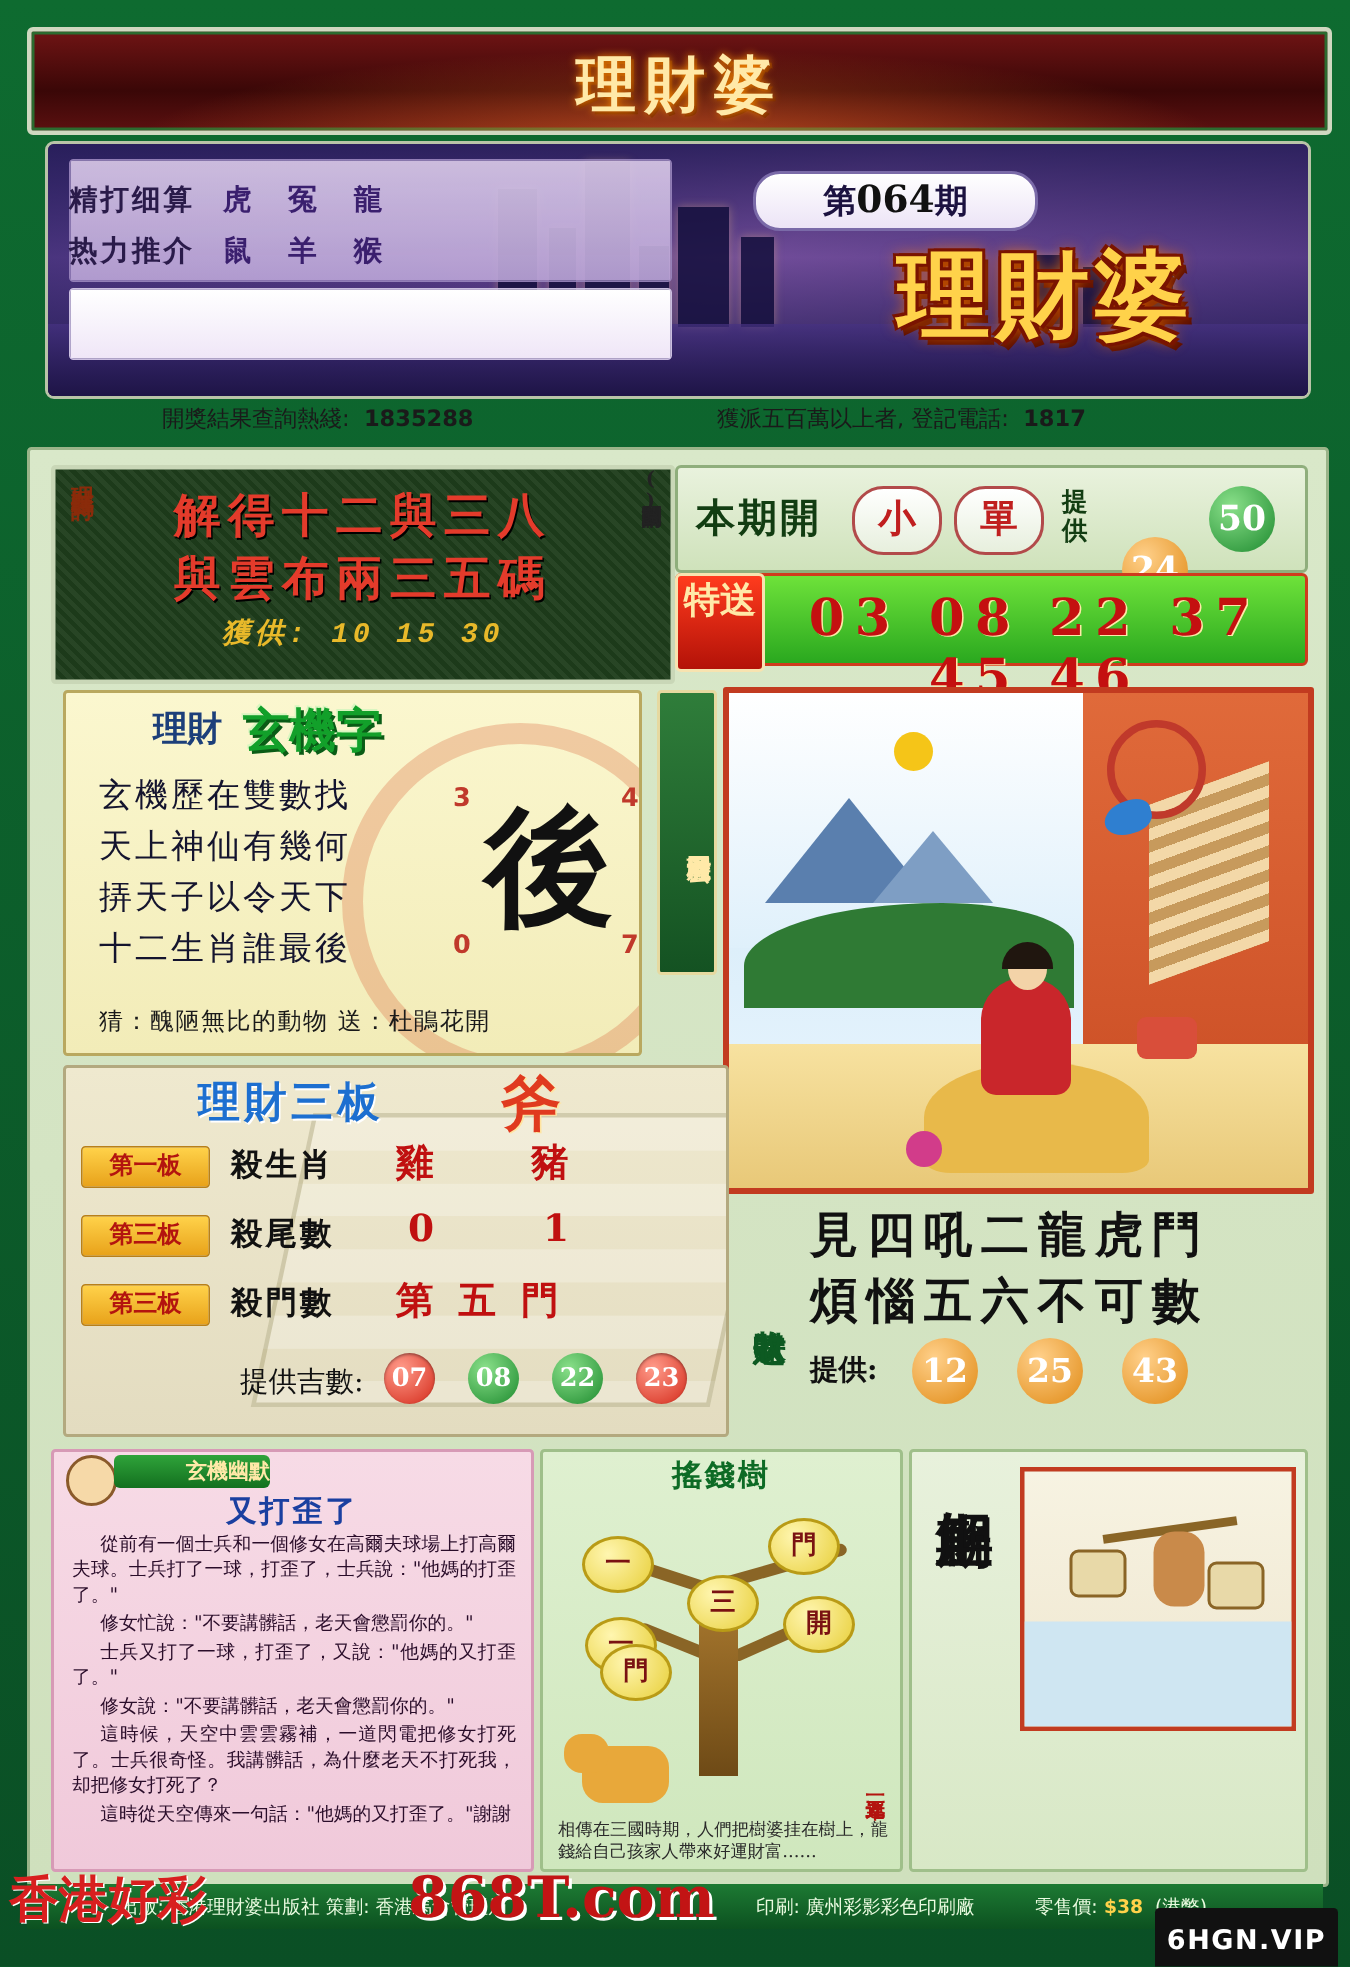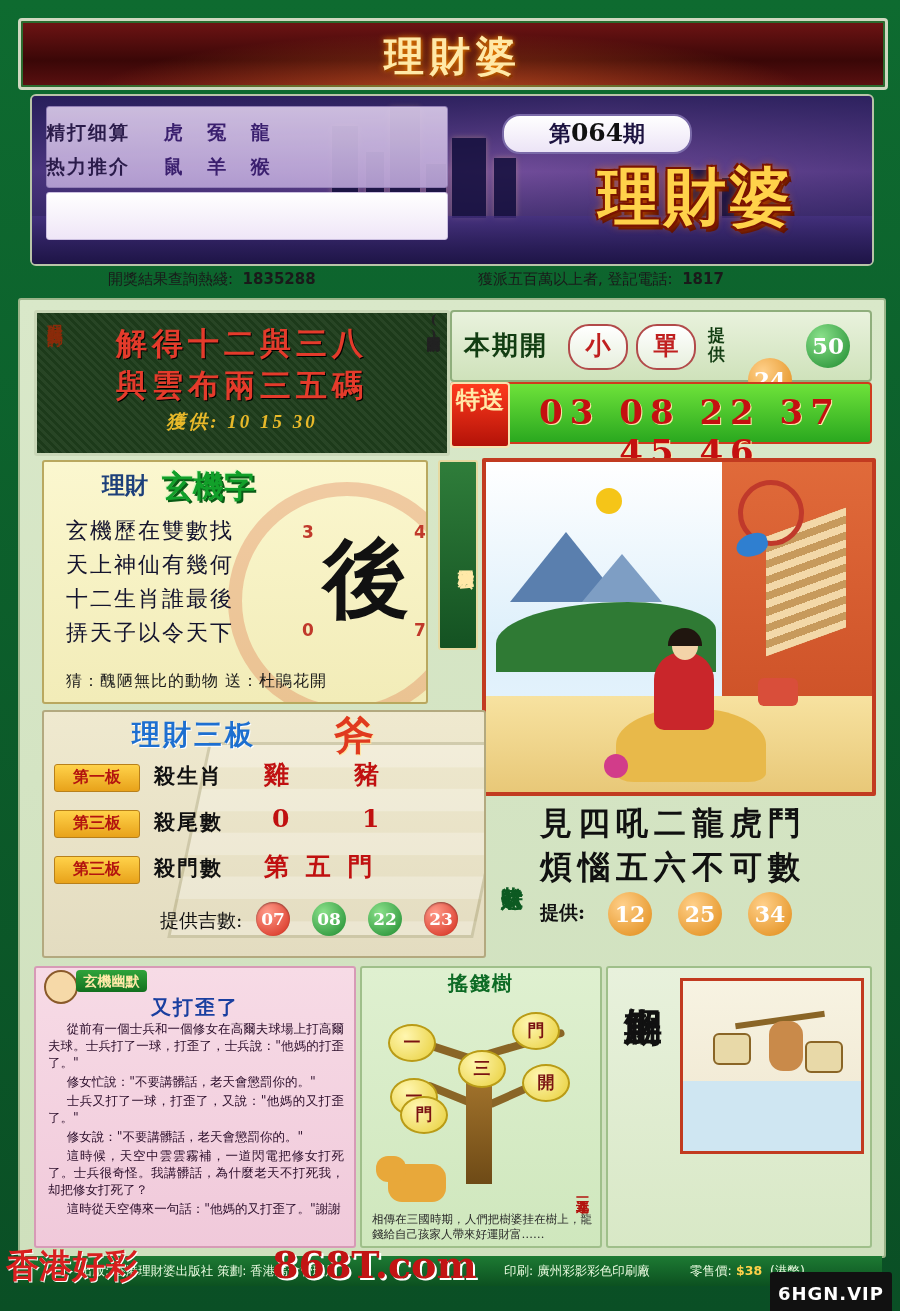--- a/index.html
+++ b/index.html
@@ -44,21 +44,21 @@
   }
   .city-bld{position:absolute;bottom:46px;background:rgba(20,15,60,.85);box-shadow:0 0 6px rgba(255,200,120,.35);}
   .waterline{position:absolute;left:0;right:0;bottom:0;height:48px;background:linear-gradient(rgba(70,50,130,.7),rgba(30,20,70,.95));}
   .ticket{
     position:absolute;left:14px;top:10px;width:400px;height:80px;
     background:linear-gradient(#d9c9e8,#b9a3d6);
     border:1px solid #9a86bd;border-radius:3px;opacity:.92;
   }
   .tline{position:absolute;left:14px;font-family:"DejaVu Serif","Liberation Serif",serif;
     font-weight:bold;color:#2a1b4a;font-size:19px;letter-spacing:2px;}
-  .tline .zd{color:#3a1f6e;margin-left:25px;letter-spacing:9px;}
+  .tline .zd{color:#3a1f6e;margin-left:10px;letter-spacing:9px;}
   .whitebox{
     position:absolute;left:14px;top:96px;width:400px;height:46px;
     background:linear-gradient(#ffffff,#efe6f7);border:1px solid #cbbfe0;border-radius:3px;
   }
   .issue{
     position:absolute;left:470px;top:18px;width:186px;height:36px;
     background:linear-gradient(#ffffff,#ece4f6);
     border:2px solid #7a6aa8;border-radius:18px;
     text-align:center;line-height:34px;color:#1c1240;font-weight:bold;font-size:22px;
     font-family:"DejaVu Serif","Liberation Serif",serif;
@@ -99,21 +99,21 @@
     position:absolute;left:12px;right:12px;text-align:center;
     color:#e43b2b;font-size:31px;font-weight:bold;letter-spacing:5px;
     font-family:"DejaVu Serif","Liberation Serif",serif;
     text-shadow:1px 1px 0 #000;
   }
   .poembox .l1{top:10px;}
   .poembox .l2{top:52px;}
   .poembox .l3{
     position:absolute;left:0;right:0;top:96px;text-align:center;
     color:#e8b92a;font-size:19px;font-weight:bold;letter-spacing:3px;
-    font-style:italic;font-family:Liberation Serif, serif;
+    font-style:italic;font-family:Liberation Mono, monospace;
   }
   .vtext{
     writing-mode:vertical-rl;text-orientation:upright;
     font-family:"DejaVu Serif","Liberation Serif",serif;font-weight:bold;
   }
   .poem-left{
     position:absolute;left:16px;top:12px;width:28px;height:134px;
     color:#8a2b0a;font-size:15px;letter-spacing:2px;
   }
   .poem-right{
@@ -281,23 +281,23 @@
   .cai-l1{top:2px;}
   .cai-l2{top:46px;}
   .cai-note{position:absolute;left:44px;top:100px;font-size:19px;font-weight:bold;color:#111;font-family:"DejaVu Serif","Liberation Serif",serif;}
   
   .joke{
     position:absolute;left:14px;top:666px;width:318px;height:278px;
     background:linear-gradient(#f7dbe6,#f0c9da);
     border:2px solid #d79ab6;border-radius:3px;overflow:hidden;
   }
   .joke .tag{
-    position:absolute;left:40px;top:2px;width:71px;height:22px;border-radius:4px;
+    position:absolute;left:40px;top:2px;width:104px;height:22px;border-radius:4px;
     background:linear-gradient(#2fa33a,#13701f);color:#ffe9a8;font-size:14px;font-weight:bold;
-    text-align:center;line-height:22px;font-family:"DejaVu Serif","Liberation Serif",serif;
+    text-align:right;line-height:22px;font-family:"DejaVu Serif","Liberation Serif",serif;
   }
   .joke .face{position:absolute;left:8px;top:2px;width:30px;height:30px;border-radius:50%;background:#f6d9a8;border:2px solid #8a5a2a;}
   .joke .htitle{
     position:absolute;left:0;right:0;top:26px;text-align:center;font-size:20px;font-weight:bold;color:#1a3fa0;
     font-family:"DejaVu Serif","Liberation Serif",serif;letter-spacing:2px;
   }
   .joke .body{
     position:absolute;left:12px;right:10px;top:52px;bottom:6px;
     font-size:12.5px;line-height:17px;color:#2a0d2a;text-align:justify;
     font-family:"DejaVu Serif","Liberation Serif",serif;
@@ -447,22 +447,22 @@
       <div class="nums">03 08 22 37 45 46</div>
     </div>
 
     <div class="xuanji">
       <div class="circle"></div>
       <div class="h1">理財</div>
       <div class="h2">玄機字</div>
       <div class="poem">
         <div>玄機歷在雙數找</div>
         <div>天上神仙有幾何</div>
+        <div>挵天子以令天下</div>
         <div>十二生肖誰最後</div>
-        <div>挵天子以令天下</div>
       </div>
       <div class="bigchar">後</div>
       <div class="cnr" style="left:258px;top:60px;">3</div>
       <div class="cnr" style="left:370px;top:60px;">4</div>
       <div class="cnr" style="left:258px;top:158px;">0</div>
       <div class="cnr" style="left:370px;top:158px;">7</div>
       <div class="note">猜：醜陋無比的動物 送：杜鵑花開</div>
     </div>
 
     <div class="vlabel vtext">理財玄機圖</div>
@@ -512,21 +512,21 @@
       <div class="ball red" style="left:380px;top:190px;width:34px;height:34px;line-height:34px;font-size:17px;">23</div>
     </div>
 
     <div class="caibox">
       <div class="cai-v vtext">財运兼收</div>
       <div class="cai-l1">見四吼二龍虎鬥</div>
       <div class="cai-l2">煩惱五六不可數</div>
       <div class="cai-note">提供:</div>
       <div class="ball orange" style="left:112px;top:92px;width:44px;height:44px;line-height:44px;font-size:22px;">12</div>
       <div class="ball orange" style="left:182px;top:92px;width:44px;height:44px;line-height:44px;font-size:22px;">25</div>
-      <div class="ball orange" style="left:252px;top:92px;width:44px;height:44px;line-height:44px;font-size:22px;">34</div>
+      <div class="ball orange" style="left:252px;top:92px;width:44px;height:44px;line-height:44px;font-size:22px;">43</div>
     </div>
 
     <div class="joke">
       <div class="face"></div>
       <div class="tag">玄機幽默</div>
       <div class="htitle">又打歪了</div>
       <div class="body">
         <p>從前有一個士兵和一個修女在高爾夫球場上打高爾夫球。士兵打了一球，打歪了，士兵說："他媽的打歪了。"</p>
         <p>修女忙說："不要講髒話，老天會懲罰你的。"</p>
         <p>士兵又打了一球，打歪了，又說："他媽的又打歪了。"</p>

